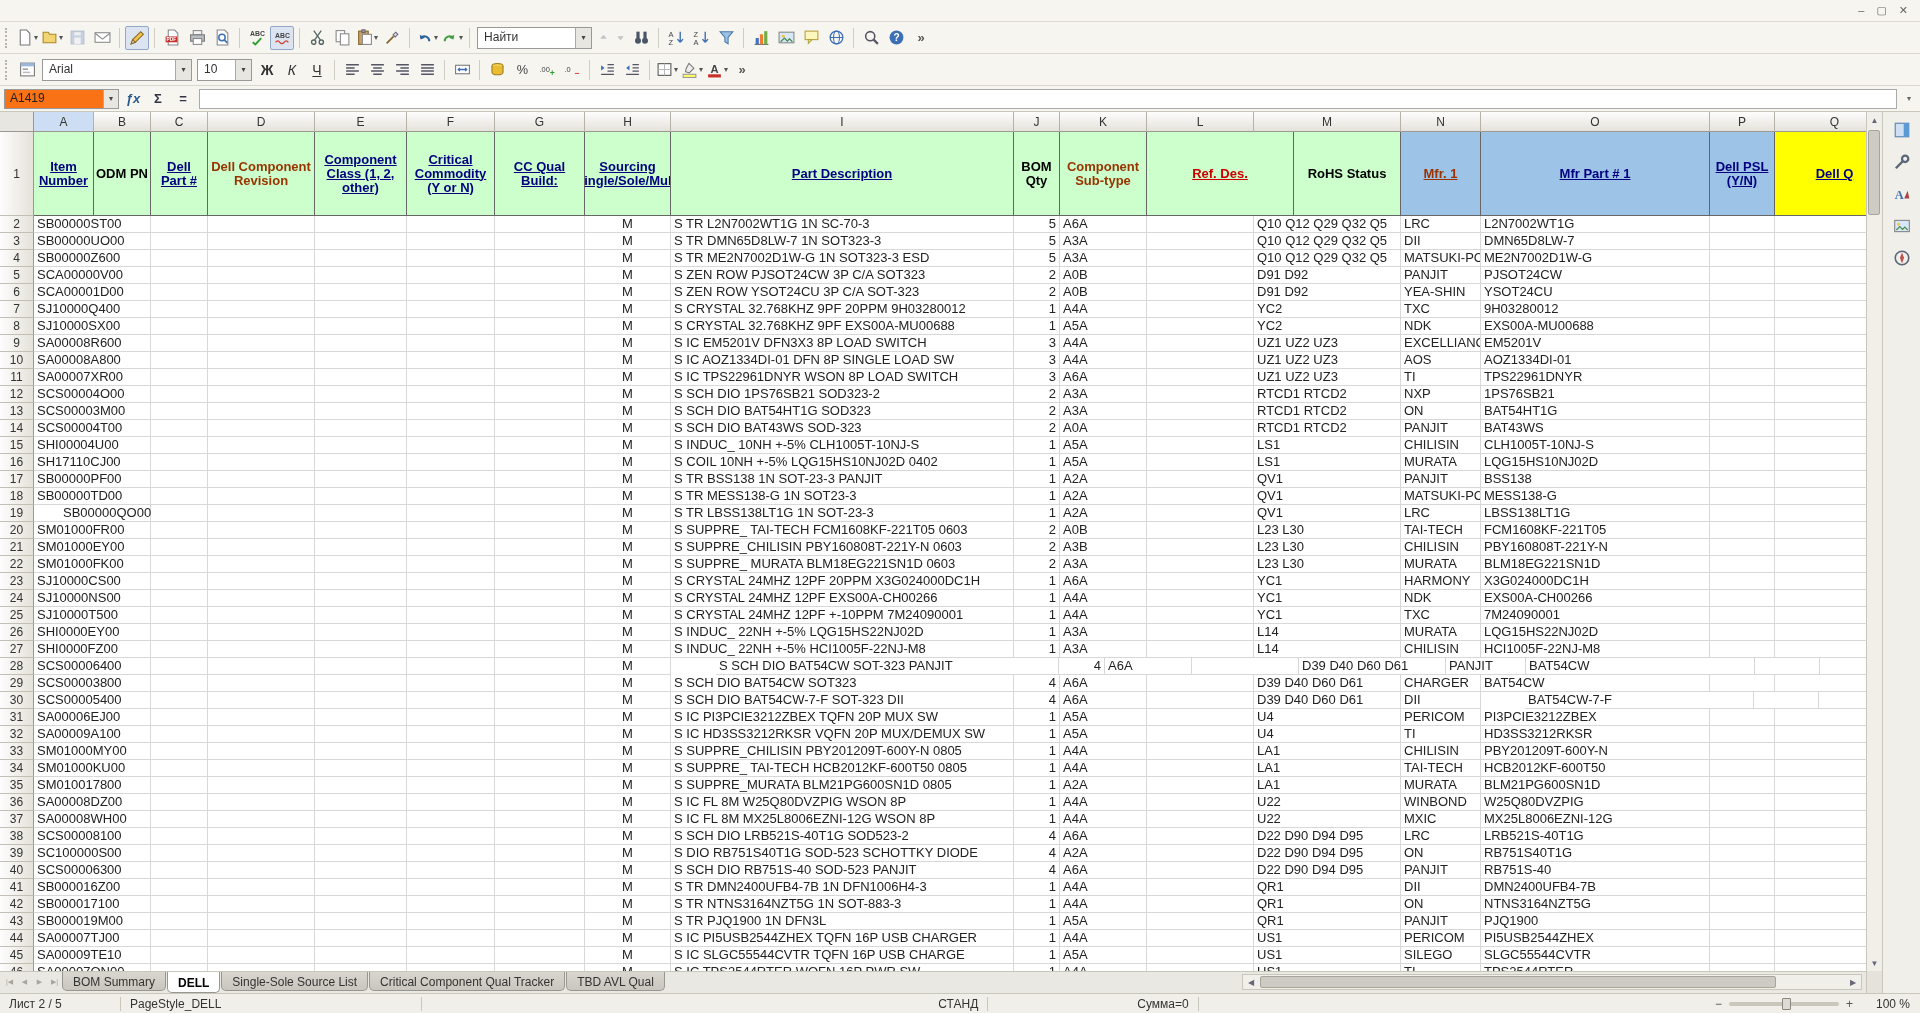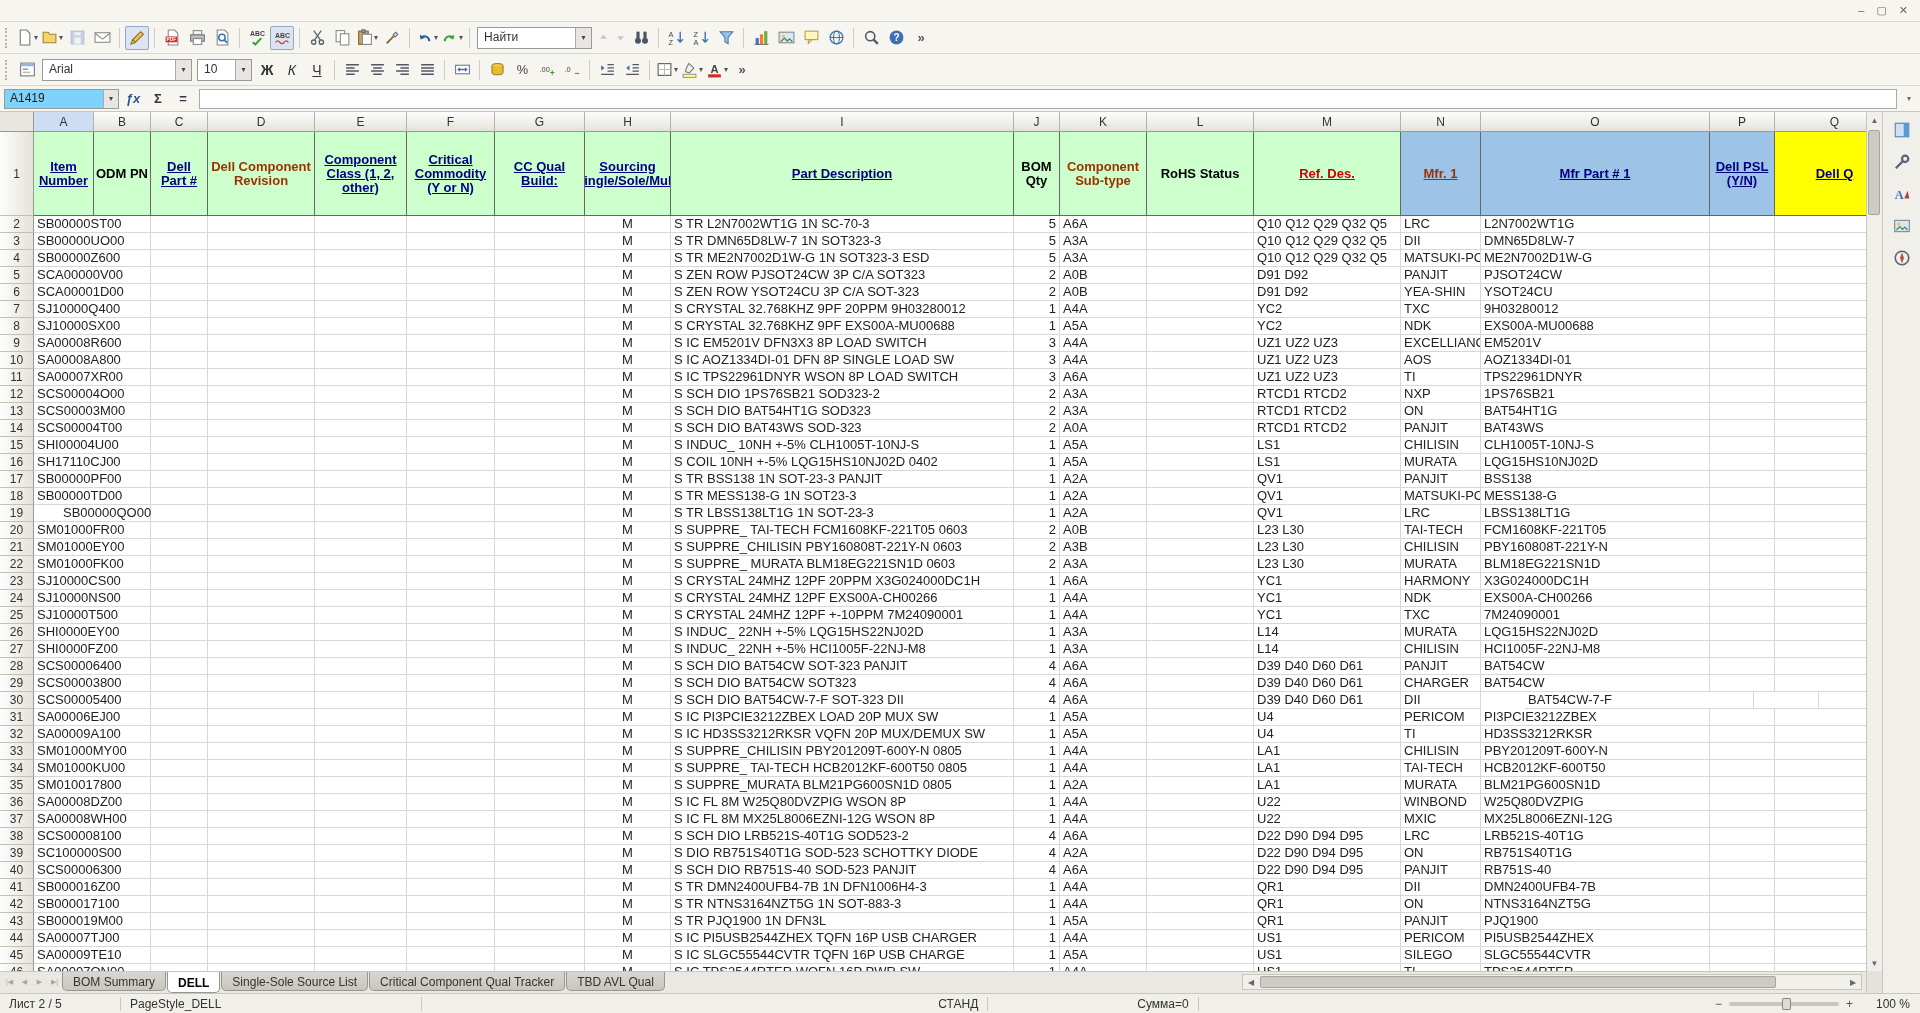--- a/index.html
+++ b/index.html
@@ -22,21 +22,21 @@
   .tbtn .dd{font-size:8px;color:#555;margin-left:1px}
   .ovf{font-size:13px;color:#555;font-weight:bold}
   .tsep{width:1px;height:20px;background:#cfccc2;margin:0 4px;flex-shrink:0}
   .combo{height:22px;background:#fff;border:1px solid #999;display:flex;align-items:stretch;flex-shrink:0;margin:0 2px}
   .combo .ctext{flex:1;padding:2px 6px;font-size:12px;color:#333;white-space:nowrap;overflow:hidden}
   .combo .carrow{width:16px;background:#e8e6e0;border-left:1px solid #aaa;display:flex;align-items:center;justify-content:center;font-size:8px;color:#444}
   .textbtn{width:24px;font-size:14px;color:#333}
 
   
   .formulabar{height:26px;background:#f6f5f0;border-bottom:1px solid #c9c6bc;display:flex;align-items:center;padding:2px 4px;gap:3px}
-  .namebox{width:115px;height:20px;background:#7dd3fc;border:1px solid #999;display:flex;align-items:stretch}
+  .namebox{width:115px;height:20px;background:#f97316;border:1px solid #999;display:flex;align-items:stretch}
   .namebox .ctext{flex:1;padding:1px 5px;font-size:12px}
   .namebox .carrow{width:15px;background:#e8e6e0;border-left:1px solid #aaa;display:flex;align-items:center;justify-content:center;font-size:8px;color:#444}
   .fbtn{width:22px;height:20px;display:flex;align-items:center;justify-content:center;font-size:13px;color:#334;font-weight:bold}
   .finput{flex:1;height:20px;background:#fff;border:1px solid #aaa;margin:0 2px;padding:1px 4px;font-size:12px}
   .fexp{width:14px;text-align:center;font-size:8px;color:#666}
 
   
   .main{display:flex;height:881px;align-items:stretch}
   .leftcol{width:1866px;display:flex;flex-direction:column;overflow:hidden}
   .grid{height:859px;background:#fff;overflow:hidden}
@@ -465,22 +465,22 @@
             <div class="hcell" style="width: 57px; background: rgb(204, 255, 204); color: rgb(0, 0, 0);">ODM PN</div>
             <div class="hcell" style="width: 57px; background: rgb(204, 255, 204); color: rgb(0, 0, 128); text-decoration: underline;">Dell Part #</div>
             <div class="hcell" style="width: 107px; background: rgb(204, 255, 204); color: rgb(153, 51, 0);">Dell Component Revision</div>
             <div class="hcell" style="width: 92px; background: rgb(204, 255, 204); color: rgb(0, 0, 128); text-decoration: underline;">Component Class (1, 2, other)</div>
             <div class="hcell" style="width: 88px; background: rgb(204, 255, 204); color: rgb(0, 0, 128); text-decoration: underline;">Critical Commodity (Y or N)</div>
             <div class="hcell" style="width: 90px; background: rgb(204, 255, 204); color: rgb(0, 0, 128); text-decoration: underline;">CC Qual Build:</div>
             <div class="hcell" style="width: 86px; background: rgb(204, 255, 204); color: rgb(0, 0, 128); text-decoration: underline;">Sourcing (Single/Sole/Multi)</div>
             <div class="hcell" style="width: 343px; background: rgb(204, 255, 204); color: rgb(0, 0, 128); text-decoration: underline;">Part Description</div>
             <div class="hcell" style="width: 46px; background: rgb(204, 255, 204); color: rgb(0, 0, 0);">BOM Qty</div>
             <div class="hcell" style="width: 87px; background: rgb(204, 255, 204); color: rgb(153, 51, 0);">Component Sub-type</div>
+            <div class="hcell" style="width: 147px; background: rgb(204, 255, 204); color: rgb(204, 0, 0); text-decoration: underline;">Ref. Des.</div>
             <div class="hcell" style="width: 107px; background: rgb(204, 255, 204); color: rgb(0, 0, 0);">RoHS Status</div>
-            <div class="hcell" style="width: 147px; background: rgb(204, 255, 204); color: rgb(204, 0, 0); text-decoration: underline;">Ref. Des.</div>
             <div class="hcell" style="width: 80px; background: rgb(157, 195, 230); color: rgb(153, 51, 0); text-decoration: underline;">Mfr. 1</div>
             <div class="hcell" style="width: 229px; background: rgb(157, 195, 230); color: rgb(0, 0, 128); text-decoration: underline;">Mfr Part # 1</div>
             <div class="hcell" style="width: 65px; background: rgb(157, 195, 230); color: rgb(0, 0, 128); text-decoration: underline;">Dell PSL (Y/N)</div>
             <div class="hcell" style="width: 120px; background: rgb(255, 255, 0); color: rgb(0, 0, 128); text-decoration: underline;">Dell Q</div>
           </div>
           <div class="gridrow">
             <div class="rownum">2</div>
             <div class="cell spill" style="width: 60px;">SB00000ST00</div>
             <div class="cell" style="width: 57px;"></div>
             <div class="cell" style="width: 57px;"></div>
@@ -1002,21 +1002,21 @@
           <div class="gridrow">
             <div class="rownum">28</div>
             <div class="cell spill" style="width: 60px;">SCS00006400</div>
             <div class="cell" style="width: 57px;"></div>
             <div class="cell" style="width: 57px;"></div>
             <div class="cell" style="width: 107px;"></div>
             <div class="cell" style="width: 92px;"></div>
             <div class="cell" style="width: 88px;"></div>
             <div class="cell" style="width: 90px;"></div>
             <div class="cell" style="width: 86px; text-align: center;">M</div>
-            <div class="cell" style="width: 343px;">S SCH DIO BAT54CW SOT-323 PANJIT</div>
+            <div class="cell" style="width: 343px; margin-left: 45px;">S SCH DIO BAT54CW SOT-323 PANJIT</div>
             <div class="cell" style="width: 46px; text-align: right;">4</div>
             <div class="cell" style="width: 87px;">A6A</div>
             <div class="cell" style="width: 107px;"></div>
             <div class="cell" style="width: 147px;">D39 D40 D60 D61</div>
             <div class="cell" style="width: 80px;">PANJIT</div>
             <div class="cell" style="width: 229px;">BAT54CW</div>
             <div class="cell" style="width: 65px;"></div>
             <div class="cell" style="width: 120px;"></div>
           </div>
           <div class="gridrow">
@@ -1062,21 +1062,21 @@
           <div class="gridrow">
             <div class="rownum">31</div>
             <div class="cell spill" style="width: 60px;">SA00006EJ00</div>
             <div class="cell" style="width: 57px;"></div>
             <div class="cell" style="width: 57px;"></div>
             <div class="cell" style="width: 107px;"></div>
             <div class="cell" style="width: 92px;"></div>
             <div class="cell" style="width: 88px;"></div>
             <div class="cell" style="width: 90px;"></div>
             <div class="cell" style="width: 86px; text-align: center;">M</div>
-            <div class="cell" style="width: 343px;">S IC PI3PCIE3212ZBEX LOAD 20P MUX SW</div>
+            <div class="cell" style="width: 343px;">S IC PI3PCIE3212ZBEX TQFN 20P MUX SW</div>
             <div class="cell" style="width: 46px; text-align: right;">1</div>
             <div class="cell" style="width: 87px;">A5A</div>
             <div class="cell" style="width: 107px;"></div>
             <div class="cell" style="width: 147px;">U4</div>
             <div class="cell" style="width: 80px;">PERICOM</div>
             <div class="cell" style="width: 229px;">PI3PCIE3212ZBEX</div>
             <div class="cell" style="width: 65px;"></div>
             <div class="cell" style="width: 120px;"></div>
           </div>
           <div class="gridrow">

